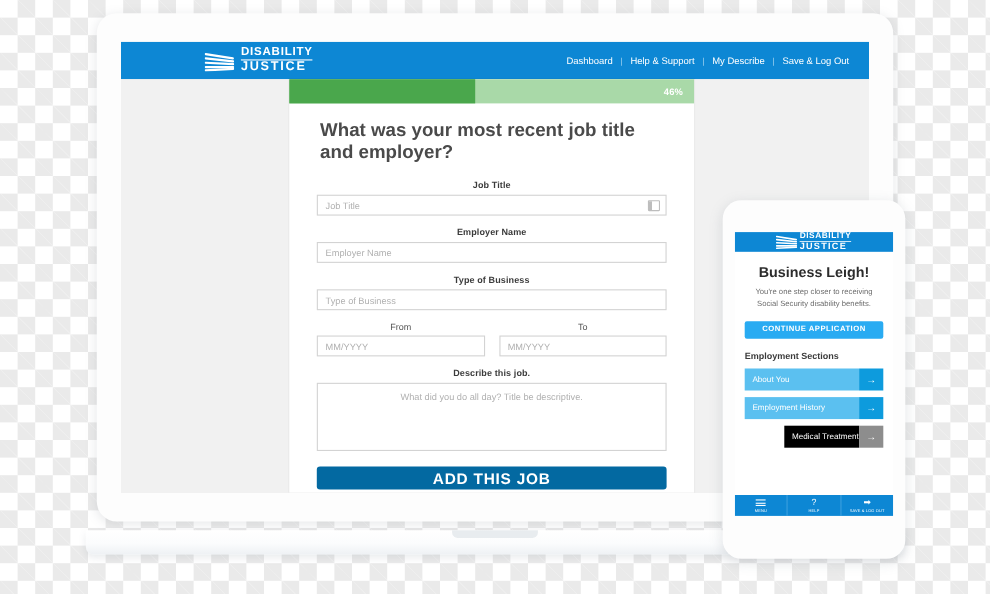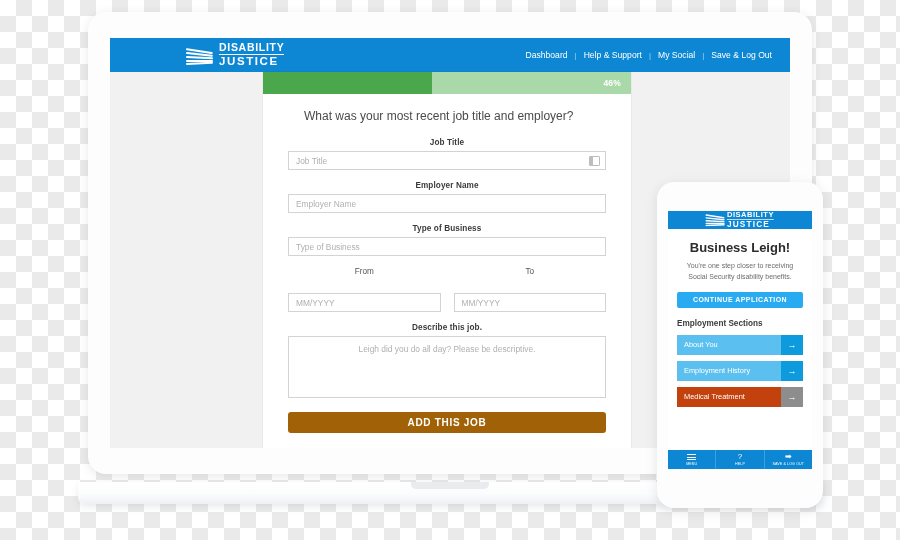--- a/index.html
+++ b/index.html
@@ -69,48 +69,48 @@
     background:#fff;box-shadow:0 0 0 1px rgba(0,0,0,.03);
   }
   .progress{height:22px;display:flex;align-items:center;position:relative;background:#a9d9a8;padding-left:48px;}
   .progress-fill{position:absolute;left:0;top:0;height:100%;background:#4aa74c;}
   .progress-pct{
     position:absolute;right:10px;top:0;height:100%;display:flex;align-items:center;
     color:#fff;font-size:8.5px;font-weight:bold;letter-spacing:.2px;
   }
   .card-inner{padding:15px 25px 0 25px;}
   .question{
-    font-size:12px;color:#4a4a4a;margin:0 0 15px 16px;font-weight:normal;
+    font-size:17px;color:#4a4a4a;margin:0 0 15px 3px;font-weight:bold;
   }
 
   .field{margin-bottom:11px;text-align:center;}
   .field-label{
     font-size:8.2px;font-weight:bold;color:#3b3b3b;margin-bottom:4px;letter-spacing:.1px;
   }
   .input{
     position:relative;height:19px;border:1px solid #d3d3d3;background:#fff;
     display:flex;align-items:center;padding:0 7px;box-sizing:border-box;
   }
   .input .ph{font-size:8.4px;color:#b0b0b0;}
   .field-icon{
     position:absolute;right:5px;top:50%;transform:translateY(-50%);
     width:9px;height:8px;border:1px solid #bdbdbd;border-radius:1px;
     background:linear-gradient(90deg,#bdbdbd 0 35%,#fff 35% 100%);
   }
   .dates-row{display:flex;gap:13px;}
   .dates-col{flex:1;}
-  .sub-label{font-size:8.2px;color:#555;margin-bottom:17px;}
+  .sub-label{font-size:8.2px;color:#555;margin-bottom:3px;}
   .textarea{
     height:62px;border:1px solid #d3d3d3;background:#fff;padding:6px 8px;
     box-sizing:border-box;font-size:8.4px;color:#b0b0b0;line-height:1.5;
   }
   .submit{
-    margin:14px 0 0 0;height:21px;background:#a16207;border-radius:3px;
+    margin:14px 0 0 0;height:21px;background:#0369a1;border-radius:3px;
     display:flex;align-items:center;justify-content:center;
-    color:#fff;font-size:10px;font-weight:bold;letter-spacing:.7px;cursor:pointer;
+    color:#fff;font-size:14px;font-weight:bold;letter-spacing:.7px;cursor:pointer;
   }
 
   
   .phone{position:absolute;left:657px;top:182px;width:166px;height:326px;}
   .phone-frame{
     position:absolute;inset:0;background:#fdfdfd;border-radius:17px;
     box-shadow:0 3px 12px rgba(120,130,140,.2);
   }
   .phone-screen{
     position:absolute;left:11px;top:29px;width:144px;height:258px;
@@ -141,21 +141,21 @@
   .section-row .lbl{
     flex:1;display:flex;align-items:center;padding-left:7px;
     font-size:7.4px;color:#fff;
   }
   .section-row .arrow{
     width:22px;display:flex;align-items:center;justify-content:center;
     color:#fff;font-size:9px;font-weight:bold;
   }
   .sec-blue .lbl{background:#5bc0f0;}
   .sec-blue .arrow{background:#0d9bdd;}
-  .sec-grey .lbl{background:#c2410c;}
+  .sec-grey .lbl{background:#000000;margin-left:36px;}
   .sec-grey .arrow{background:#8d8d8d;}
 
   .ph-tabbar{
     height:19px;background:#0d87d4;display:flex;
   }
   .tab{
     flex:1;display:flex;flex-direction:column;align-items:center;justify-content:center;
     gap:1px;border-right:1px solid #3ba0de;cursor:pointer;
   }
   .tab:last-child{border-right:none;}
@@ -185,21 +185,21 @@
           <span class="logo-top">DISABILITY</span>
           <span class="logo-bot">JUSTICE</span>
         </span>
       </div>
 
       <nav class="main-nav">
         <a href="#">Dashboard</a>
         <span class="nav-sep">|</span>
         <a href="#">Help &amp; Support</a>
         <span class="nav-sep">|</span>
-        <a href="#">My Social</a>
+        <a href="#">My Describe</a>
         <span class="nav-sep">|</span>
         <a href="#">Save &amp; Log Out</a>
       </nav>
     </div>
 
     <div class="page-body">
       <div class="card">
 
         <div class="progress">
           <div class="progress-fill" style="width: 46%;"></div>
@@ -244,21 +244,21 @@
                 <div class="sub-label">To</div>
                 <div class="input">
                   <span class="ph">MM/YYYY</span>
                 </div>
               </div>
             </div>
           </div>
 
           <div class="field">
             <div class="field-label">Describe this job.</div>
-            <div class="textarea">Leigh did you do all day? Please be descriptive.</div>
+            <div class="textarea">What did you do all day? Title be descriptive.</div>
           </div>
 
           <div class="submit">ADD THIS JOB</div>
 
         </div>
       </div>
     </div>
 
   </div>
 

